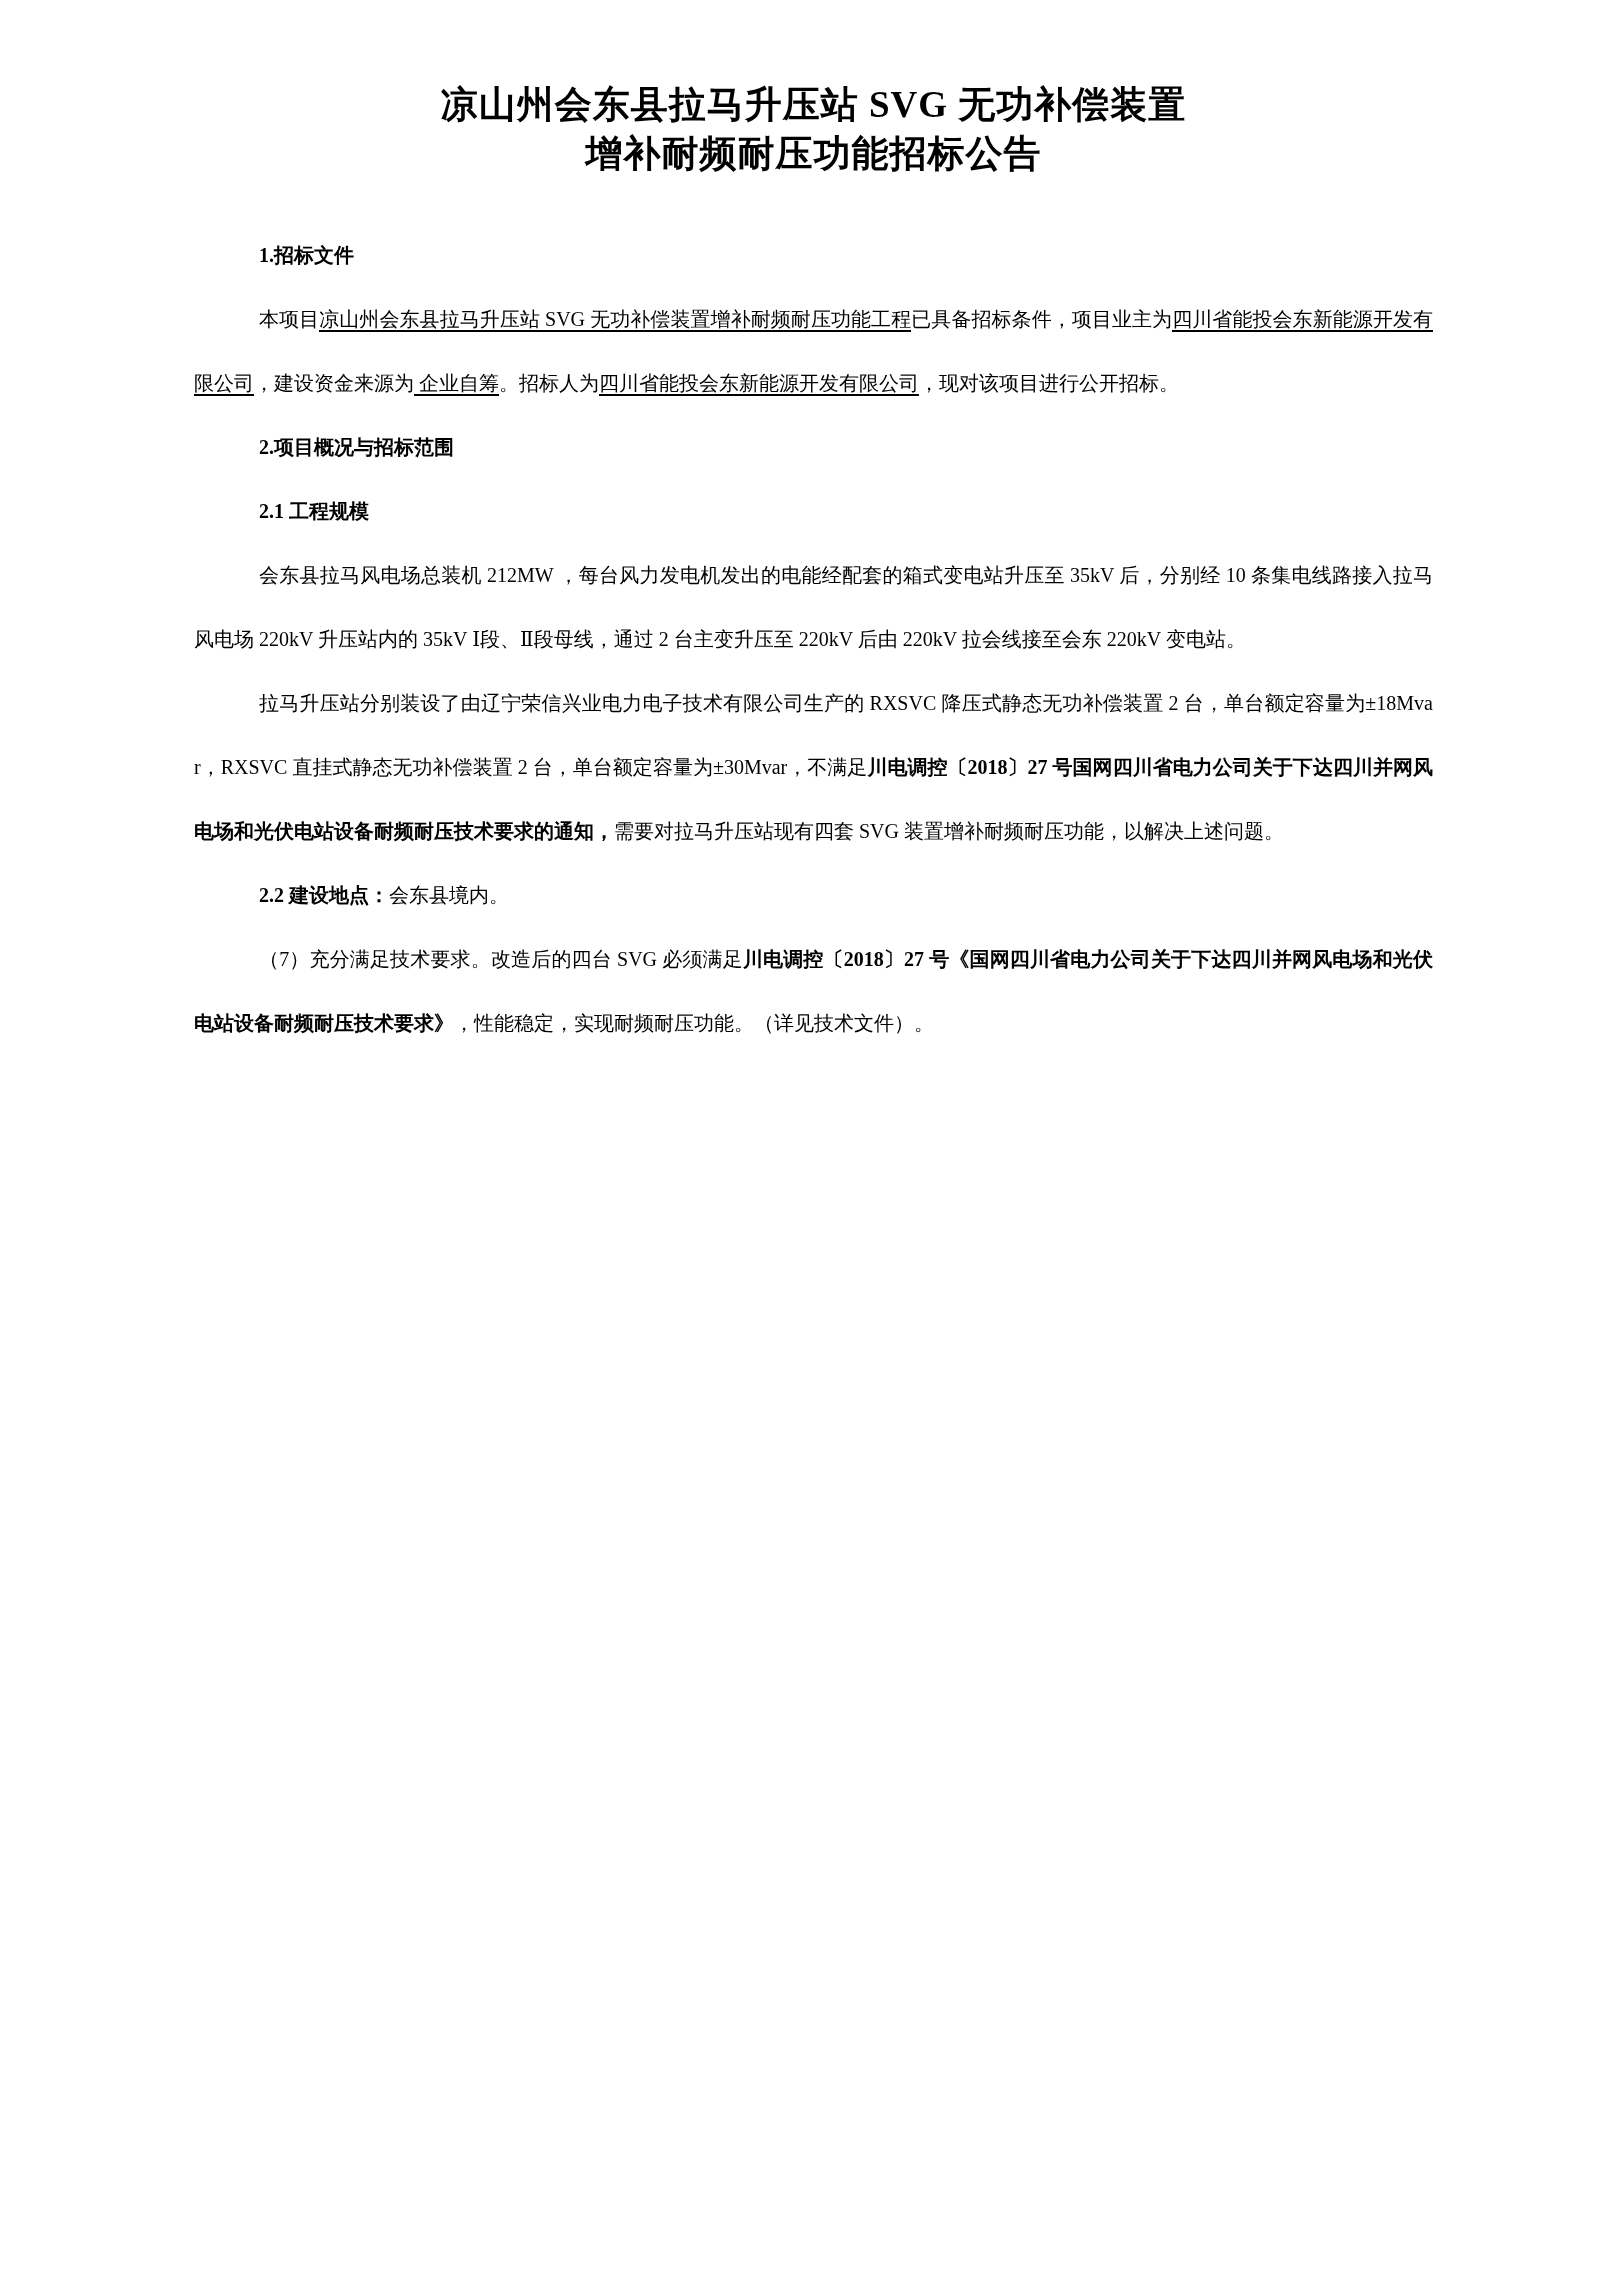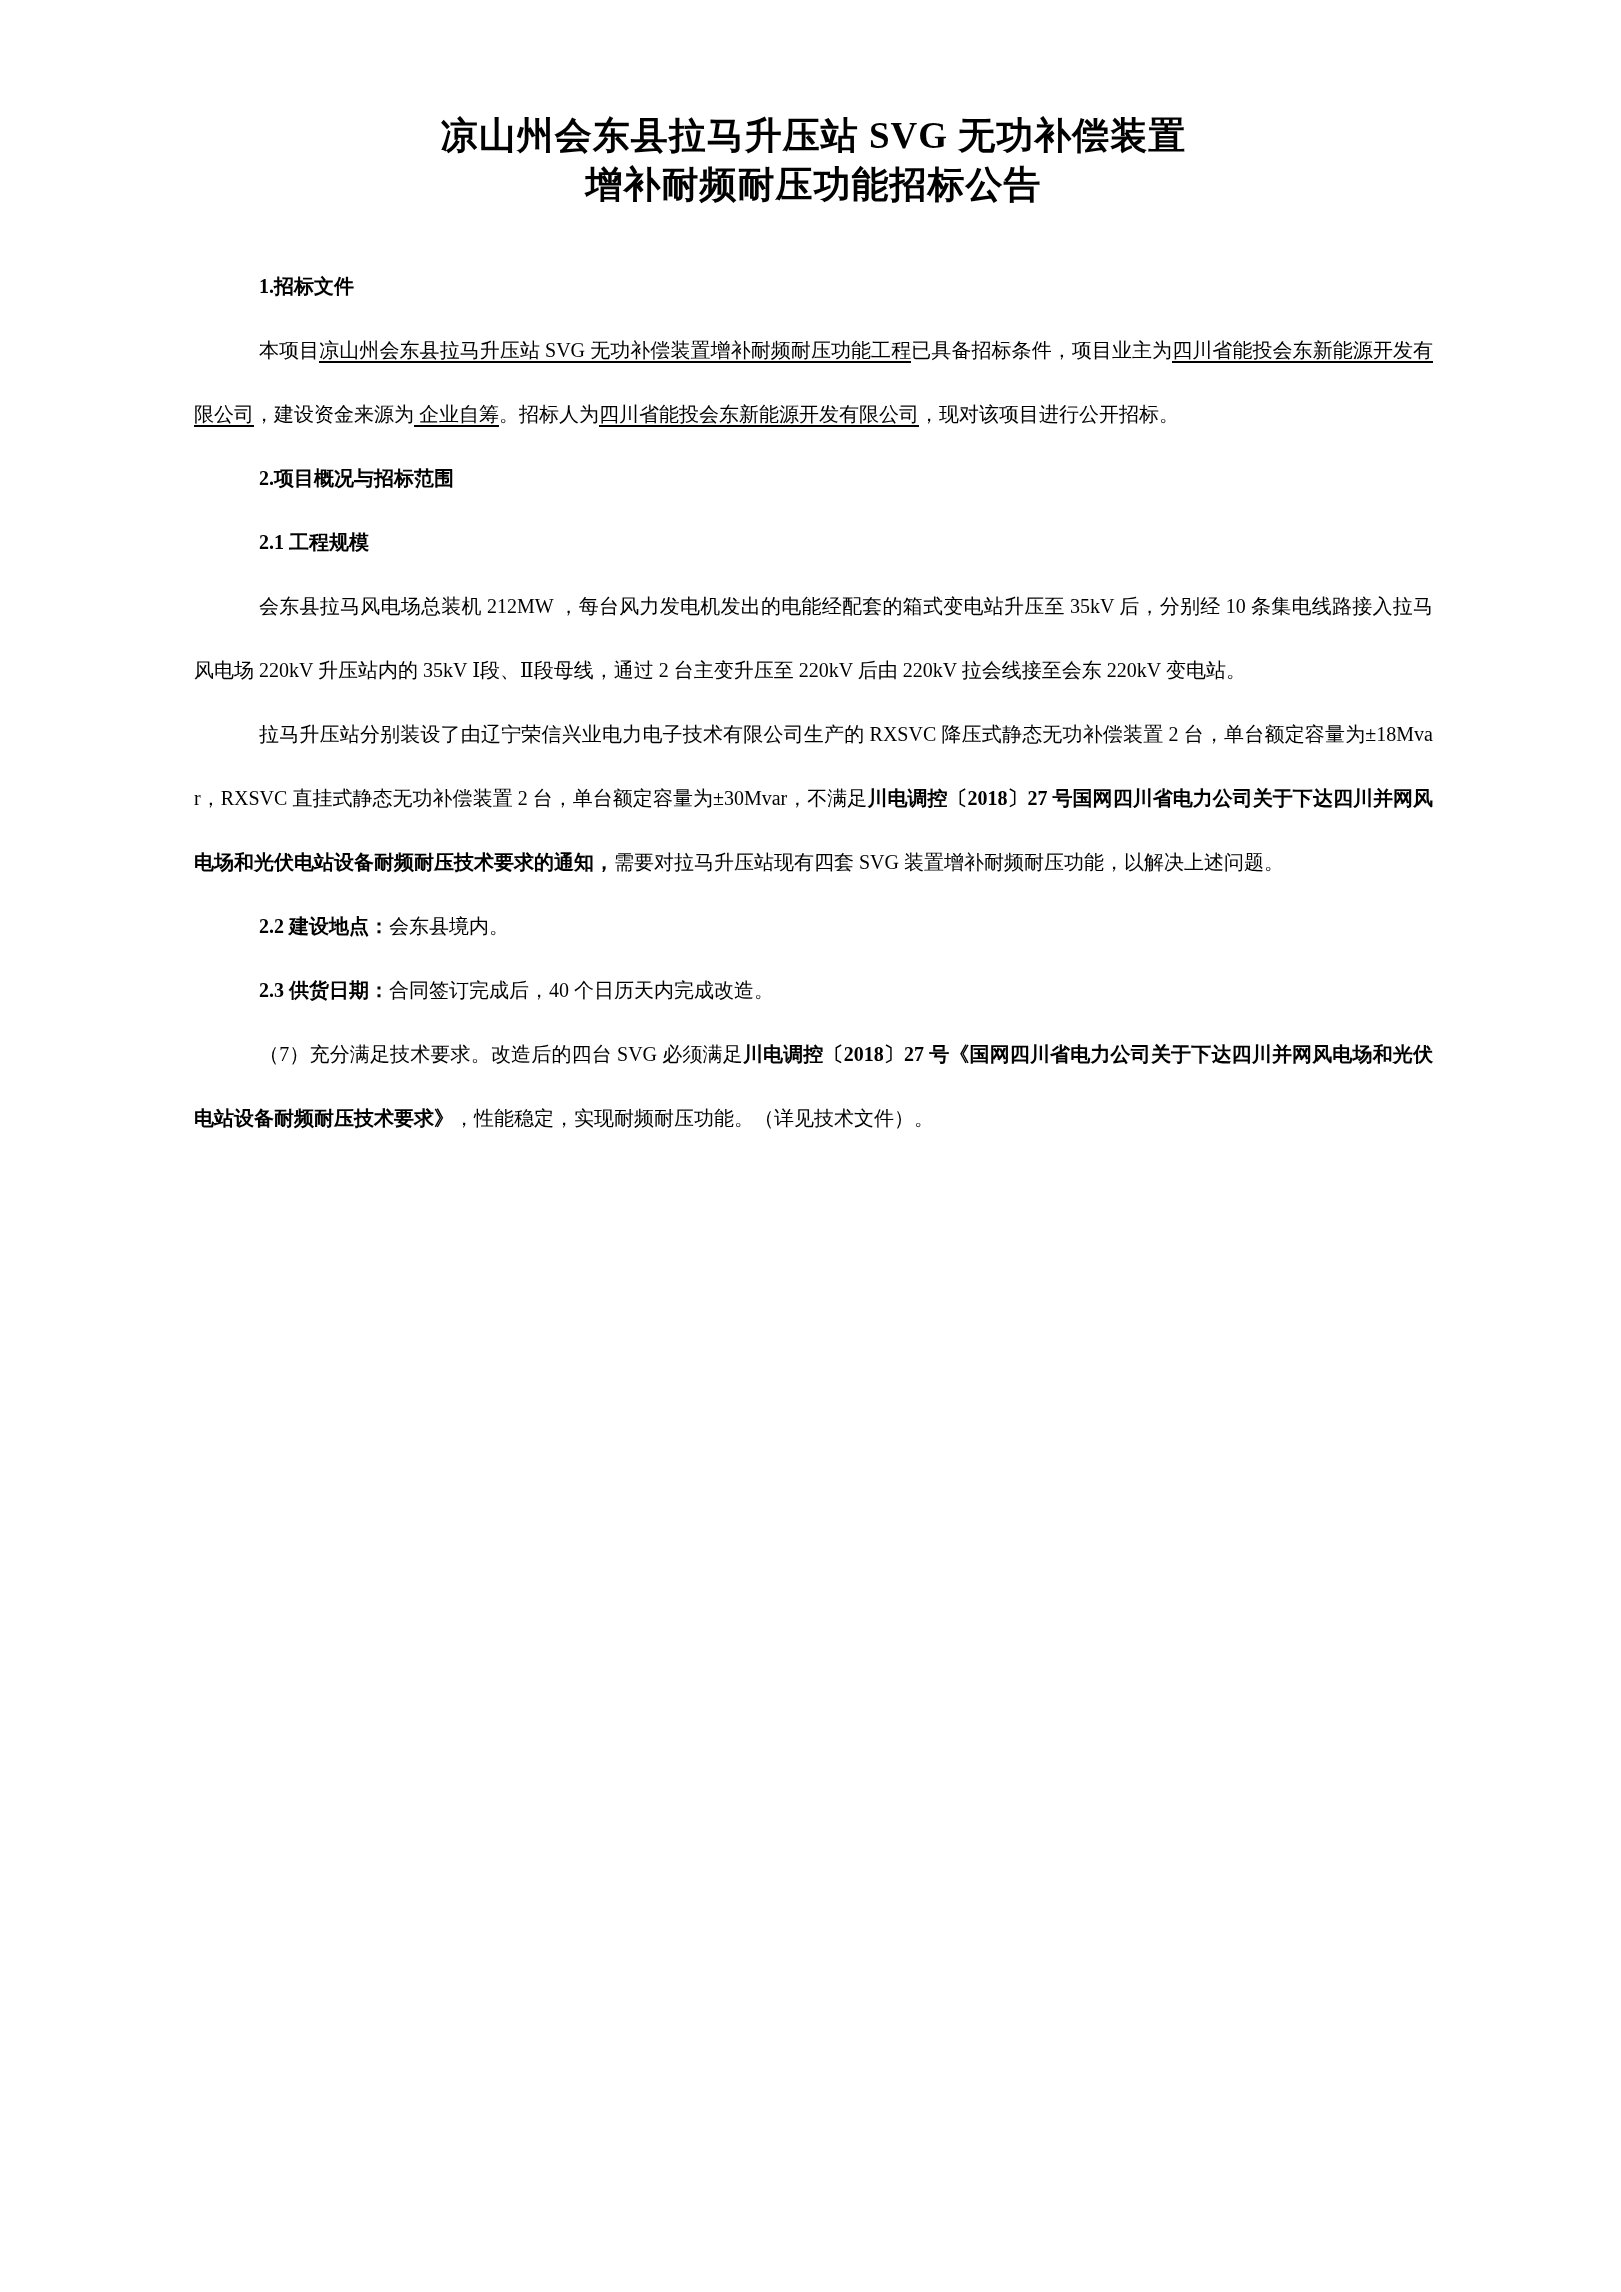--- a/index.html
+++ b/index.html
@@ -19,21 +19,21 @@
     top:0;
     width:1239px;
   }
   .doc-title {
     text-align:center;
     font-weight:700;
     font-size:37px;
     line-height:49px;
     letter-spacing:1px;
   }
-  .t1 { margin-top:111px; }
+  .t1 { margin-top:80px; }
   .t2 { margin-bottom:45px; }
   .line {
     font-size:20px;
     line-height:64px;
     text-align:justify;
     text-indent:65px;
     word-break:break-all;
   }
   .hd { font-weight:700; }
   .b  { font-weight:700; }
@@ -55,21 +55,20 @@
     <p class="line hd">2.项目概况与招标范围</p>
 
     <p class="line hd">2.1 工程规模</p>
 
     <p class="line"><span>会东县拉马风电场总装机 212MW ，每台风力发电机发出的电能经配套的箱式变电站升压至 35kV 后，分别经 10 条集电线路接入拉马风电场 220kV 升压站内的 35kV Ⅰ段、Ⅱ段母线，通过 2 台主变升压至 220kV 后由 220kV 拉会线接至会东 220kV 变电站。</span></p>
 
     <p class="line"><span>拉马升压站分别装设了由辽宁荣信兴业电力电子技术有限公司生产的 RXSVC 降压式静态无功补偿装置 2 台，单台额定容量为±18Mvar，RXSVC 直挂式静态无功补偿装置 2 台，单台额定容量为±30Mvar，不满足</span><span class="b">川电调控〔2018〕27 号国网四川省电力公司关于下达四川并网风电场和光伏电站设备耐频耐压技术要求的通知，</span><span>需要对拉马升压站现有四套 SVG 装置增补耐频耐压功能，以解决上述问题。</span></p>
 
     <p class="line"><span class="b">2.2 建设地点：</span><span>会东县境内。</span></p>
 
-    <p class="line"><span class="b">2.3 供货日期：</span><span>合同签订完成后，40 个日历天内完成改造。</span></p>
 
 
 
     <p class="line"><span>（7）充分满足技术要求。改造后的四台 SVG 必须满足</span><span class="b">川电调控〔2018〕27 号《国网四川省电力公司关于下达四川并网风电场和光伏电站设备耐频耐压技术要求》</span><span>，性能稳定，实现耐频耐压功能。（详见技术文件）。</span></p>
 
 
   </div>
 </div>
 
 

